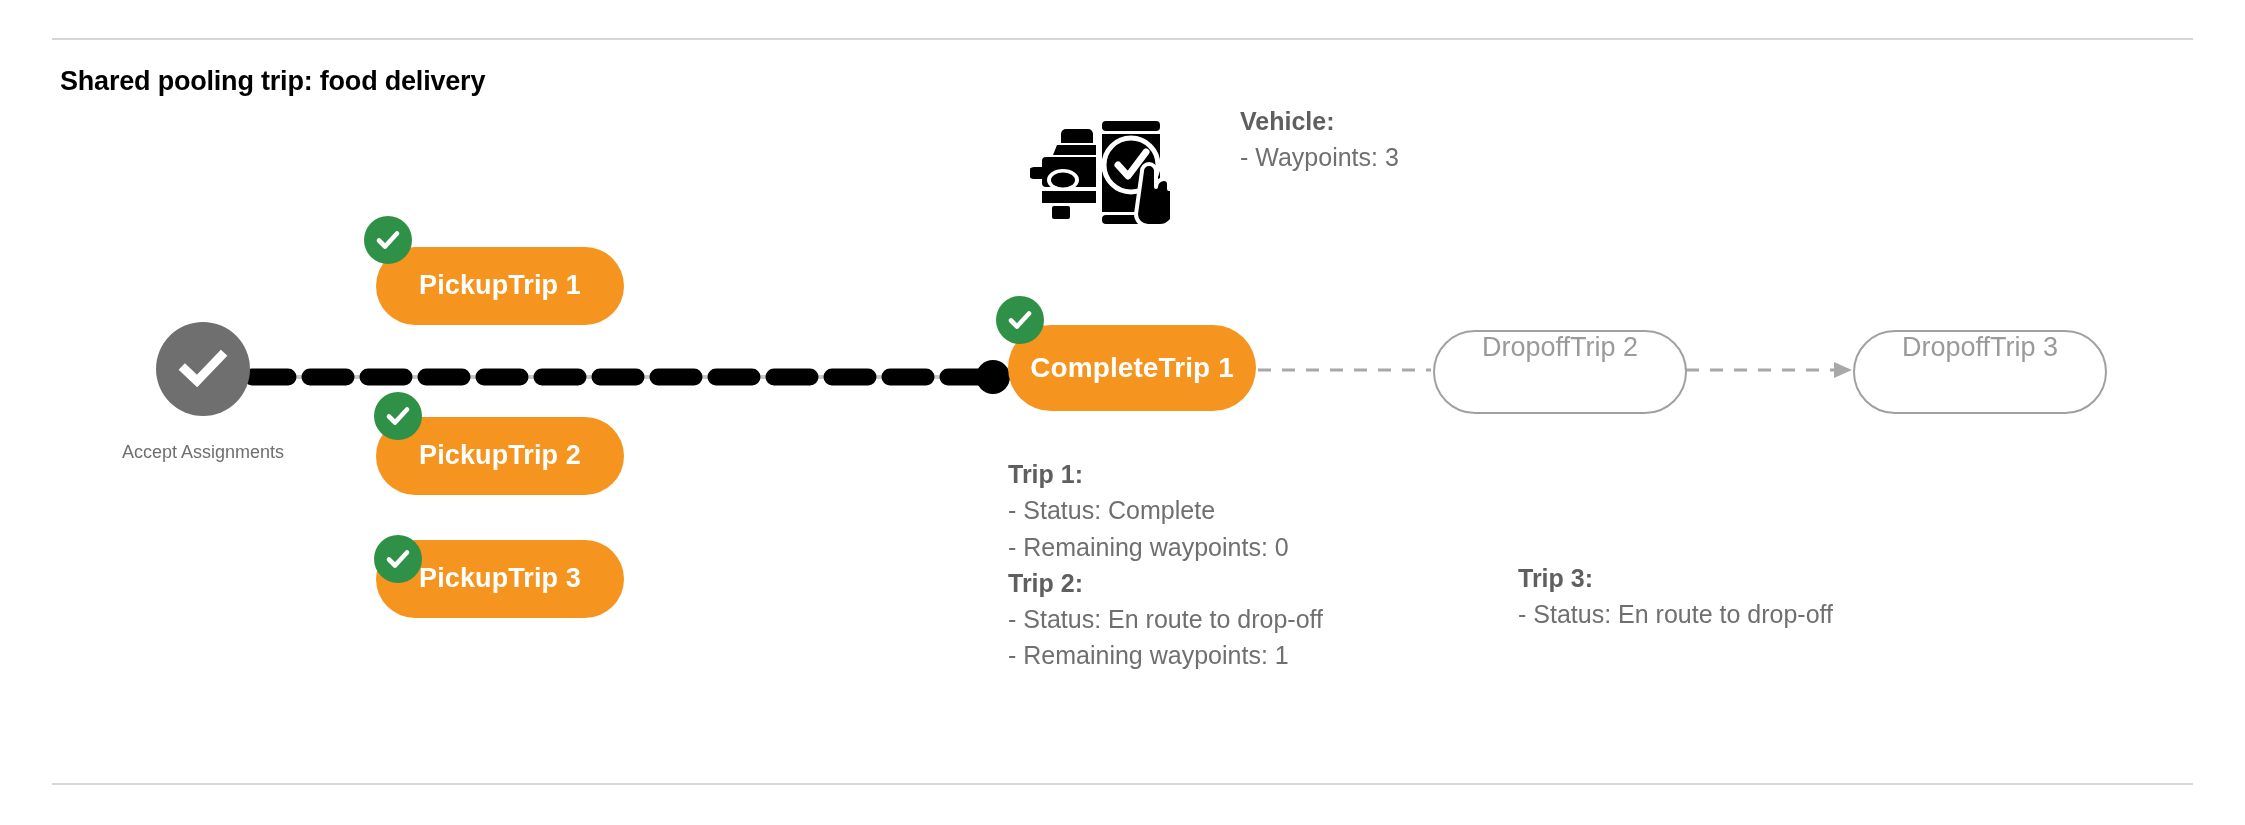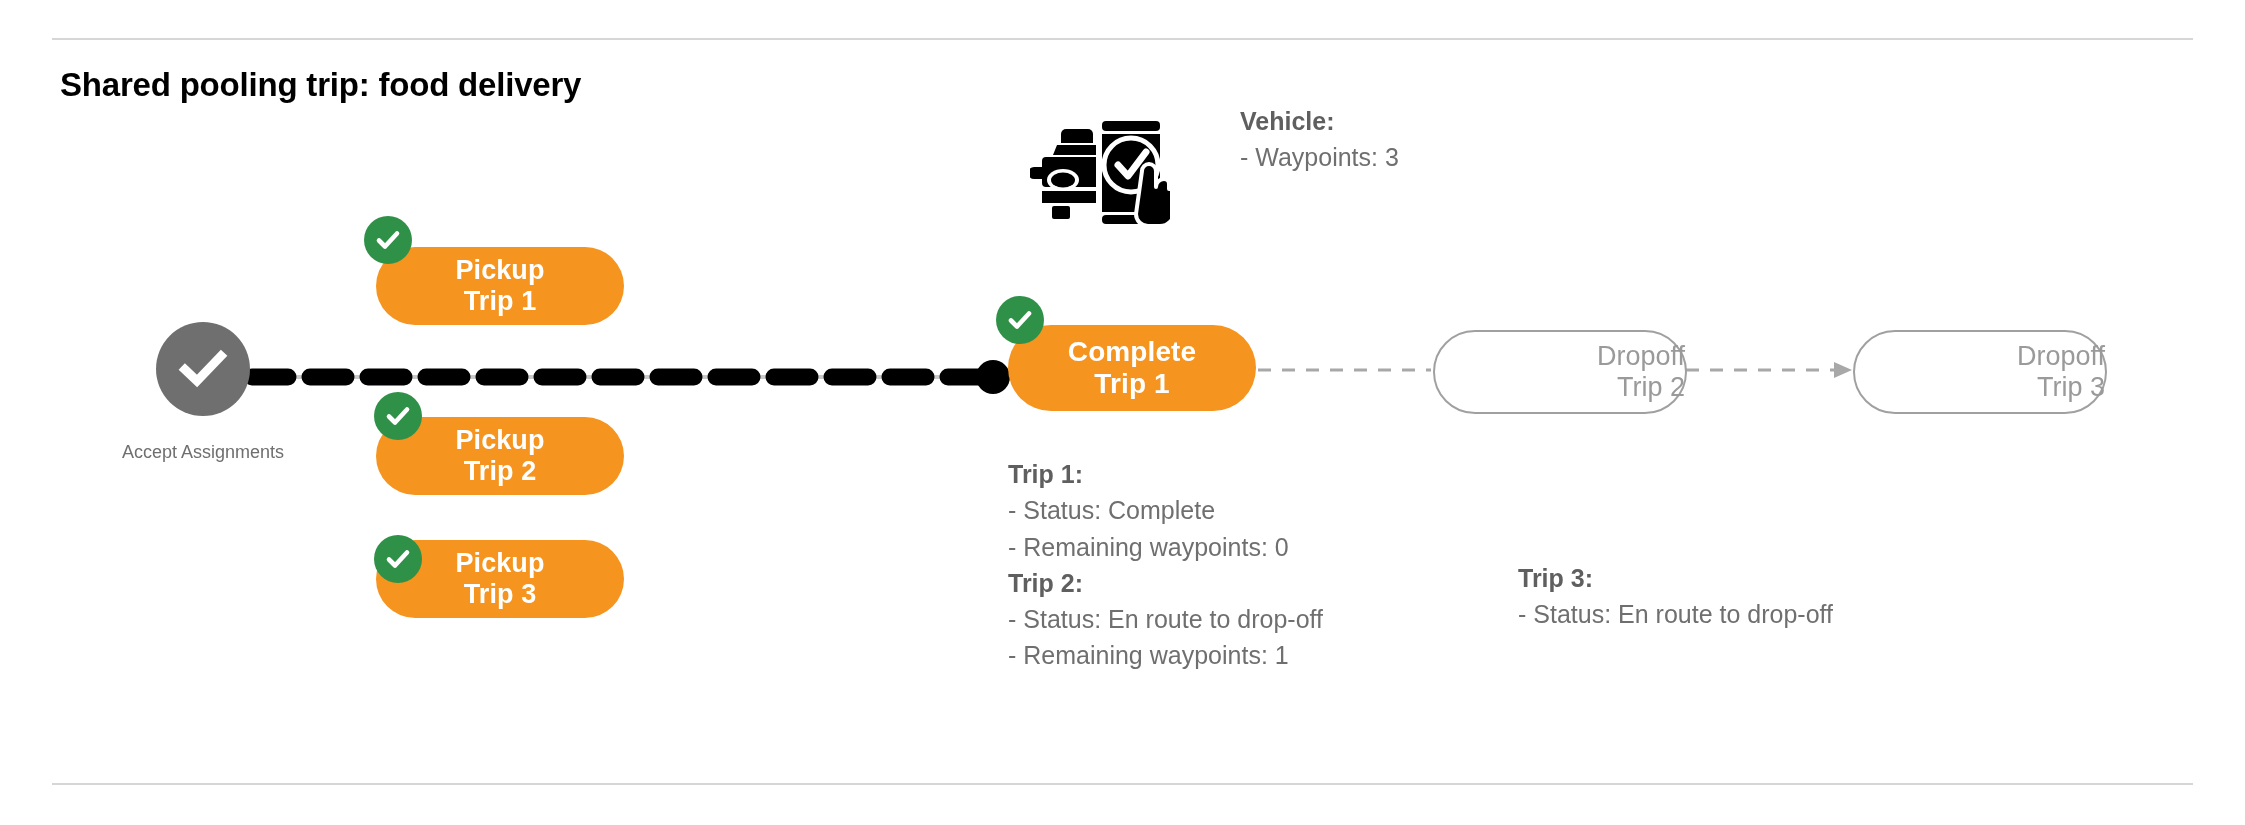--- a/index.html
+++ b/index.html
@@ -28,21 +28,21 @@
     background: #d6d6d6;
   }
   .rule.top    { top: 38px; }
   .rule.bottom { top: 783px; }
 
   
   .page-title {
     position: absolute;
     left: 60px;
     top: 66px;
-    font-size: 33px;
+    font-size: 27px;
     font-weight: bold;
     color: #000000;
     letter-spacing: -0.2px;
     white-space: nowrap;
   }
 
   
   #wires {
     position: absolute;
     left: 0;
@@ -76,21 +76,20 @@
     line-height: 1.13;
     color: #6f6f6f;
   }
 
   
   .pill {
     position: absolute;
     background: #f5941e;
     border-radius: 999px;
     display: flex;
-    flex-direction: column;
     align-items: center;
     justify-content: center;
     color: #ffffff;
     font-size: 27px;
     font-weight: bold;
     line-height: 1.16;
     letter-spacing: 0.1px;
   }
   .pill .ln { display: block; }
 
@@ -126,22 +125,21 @@
     background: #000000;
   }
 
   
   .pill-outline {
     position: absolute;
     background: #ffffff;
     border: 2px solid #a0a0a0;
     border-radius: 999px;
     display: flex;
-    flex-direction: column;
-    align-items: flex-end;
+    align-items: flex-start;
     justify-content: center;
     color: #9a9a9a;
     font-size: 27px;
     line-height: 1.16;
   }
   .pill-d2 { left: 1433px; top: 330px; width: 250px; height: 80px; }
   .pill-d3 { left: 1853px; top: 330px; width: 250px; height: 80px; }
 
   
   .vehicle-icon {

